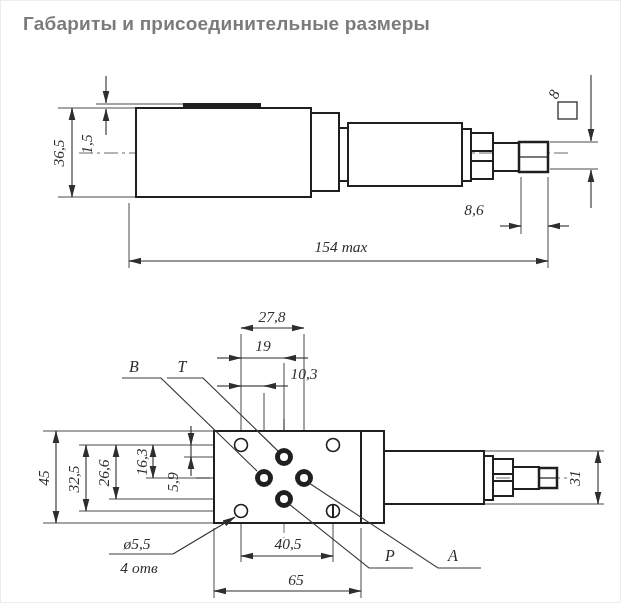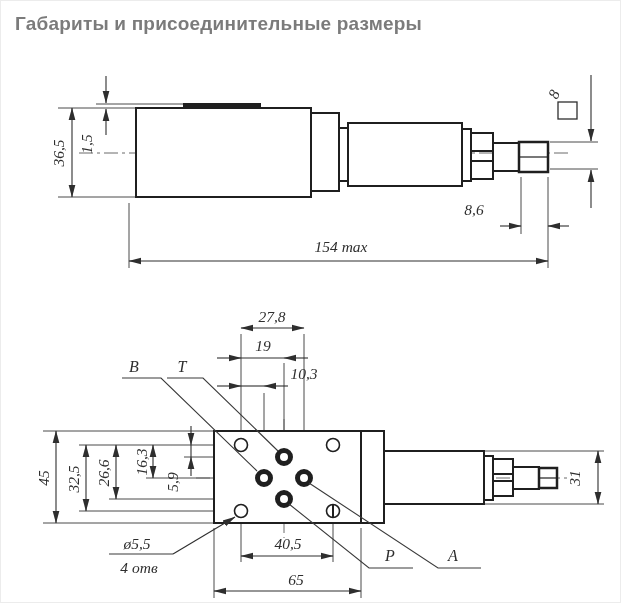--- a/index.html
+++ b/index.html
@@ -1,19 +1,19 @@
 <!DOCTYPE html>
 <html><head>
 <meta charset="utf-8">
 <style>
   html,body{margin:0;padding:0;background:#fff;}
   .page{position:relative;width:621px;height:603px;background:#ffffff;
         border:1px solid #ececec;box-sizing:border-box;overflow:hidden;
         font-family:"Liberation Sans",sans-serif;}
-  .title{position:absolute;left:14px;top:12px;font-size:19px;font-weight:bold;
+  .title{position:absolute;left:22px;top:12px;font-size:19px;font-weight:bold;
          color:#7b7b7b;letter-spacing:.2px;font-family:"Liberation Sans",sans-serif;}
   svg{position:absolute;left:0;top:0;}
   .ol{fill:#ffffff;stroke:#1f1f1f;stroke-width:2;}
   .ol-thick{fill:#ffffff;stroke:#1f1f1f;stroke-width:2.5;}
   .solid{fill:#1f1f1f;stroke:none;}
   .thin{fill:none;stroke:#4a4a4a;stroke-width:1;}
   .leader{fill:none;stroke:#3a3a3a;stroke-width:1.1;}
   .diml{fill:none;stroke:#2e2e2e;stroke-width:1.1;}
   .cl{fill:none;stroke:#6a6a6a;stroke-width:1;stroke-dasharray:14 4 3 4;}
   .inner{fill:none;stroke:#1f1f1f;stroke-width:1.2;}

